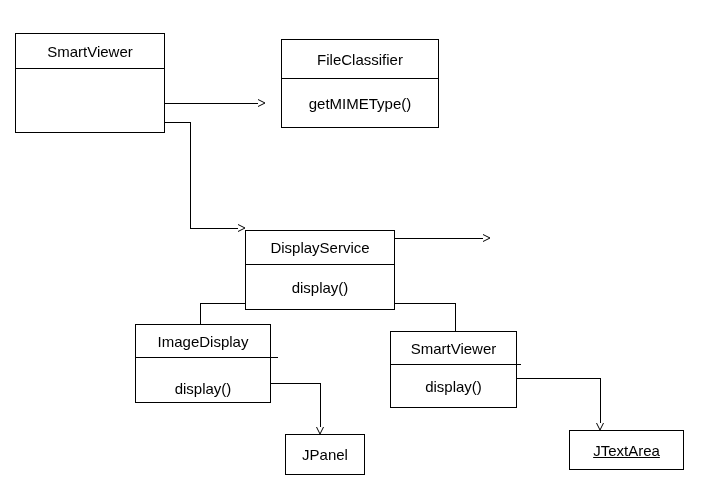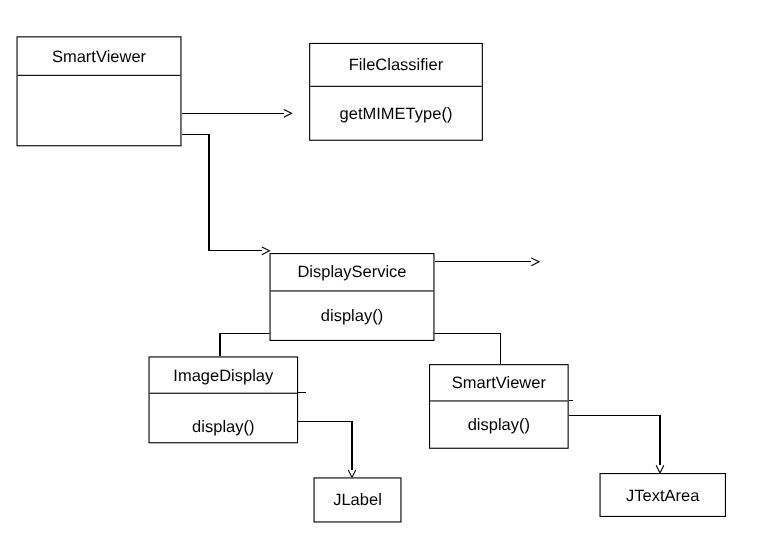--- a/index.html
+++ b/index.html
@@ -123,20 +123,20 @@
     <div class="title" style="height:33px;">ImageDisplay</div>
     <div class="compartment">display()</div>
   </div>
 
   <div class="uml-class" style="left:390px; top:331px; width:127px; height:77px;">
     <div class="title" style="height:33px;">SmartViewer</div>
     <div class="compartment">display()</div>
   </div>
 
   <div class="uml-class" style="left:285px; top:434px; width:80px; height:41px;">
-    <div class="single-title">JLabel</div>
+    <div class="single-title">JPanel</div>
   </div>
 
-  <div class="uml-class" style="left:545px; top:430px; width:115px; height:40px;">
+  <div class="uml-class" style="left:569px; top:430px; width:115px; height:40px;text-decoration:underline;">
     <div class="single-title">JTextArea</div>
   </div>
 
 </div>
 
 </body></html>

